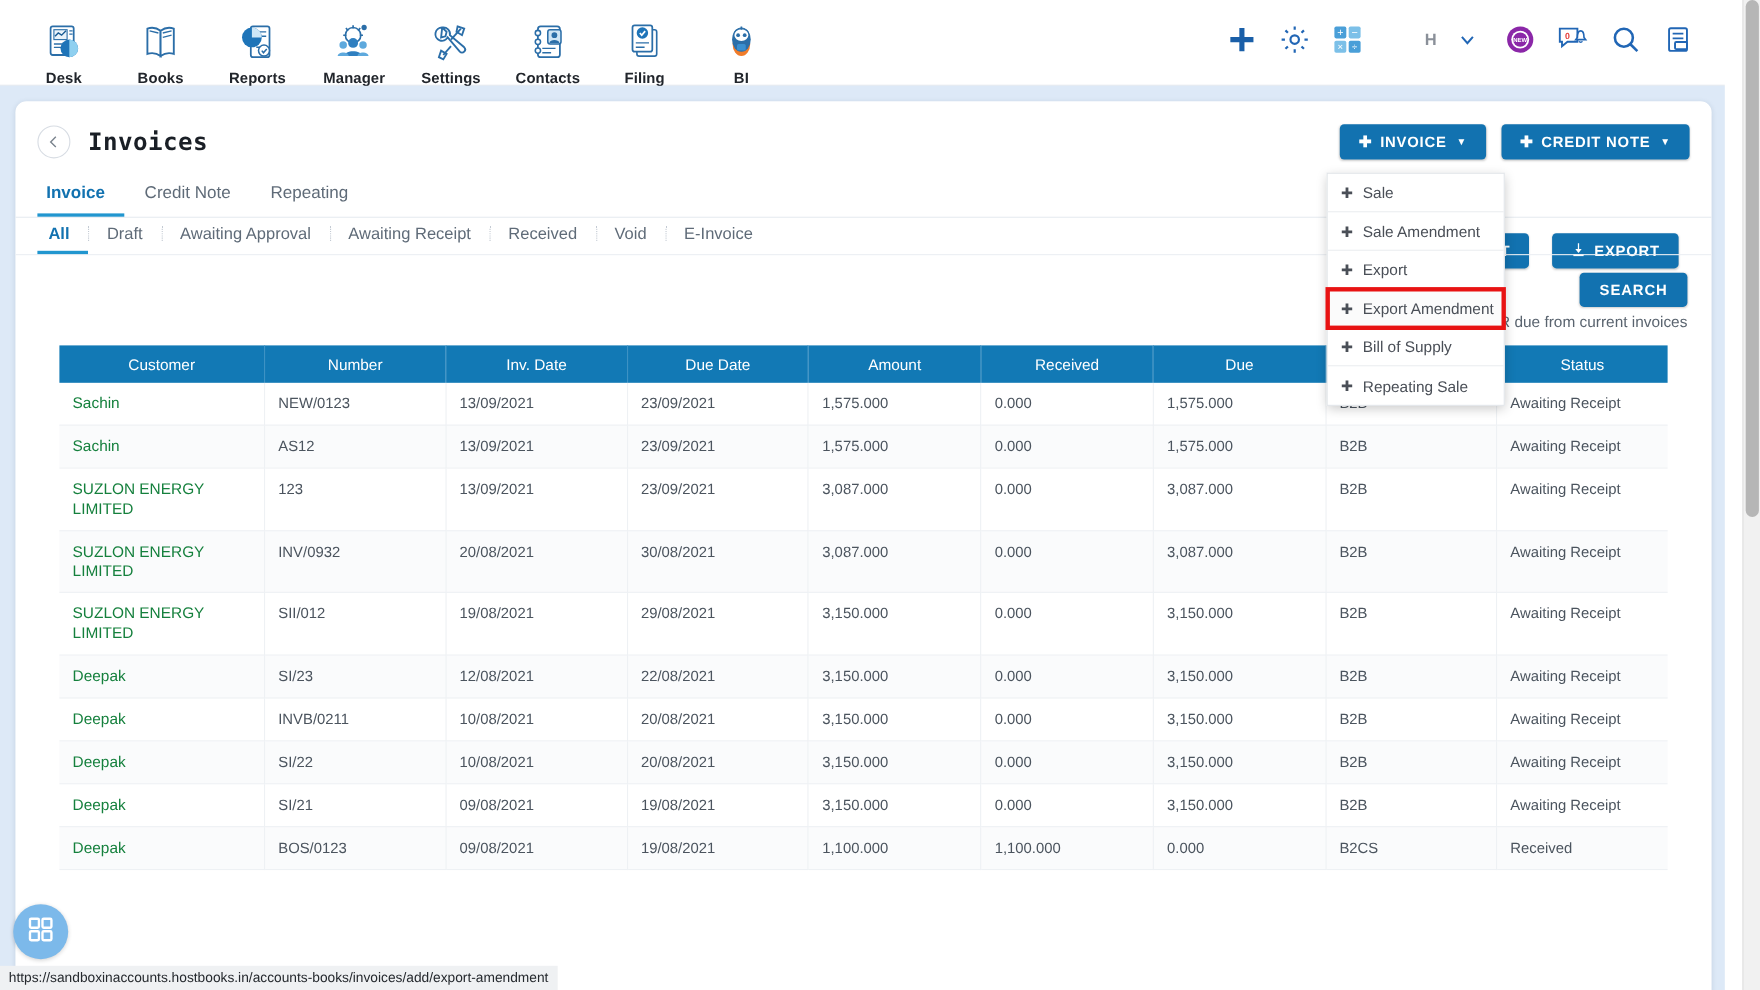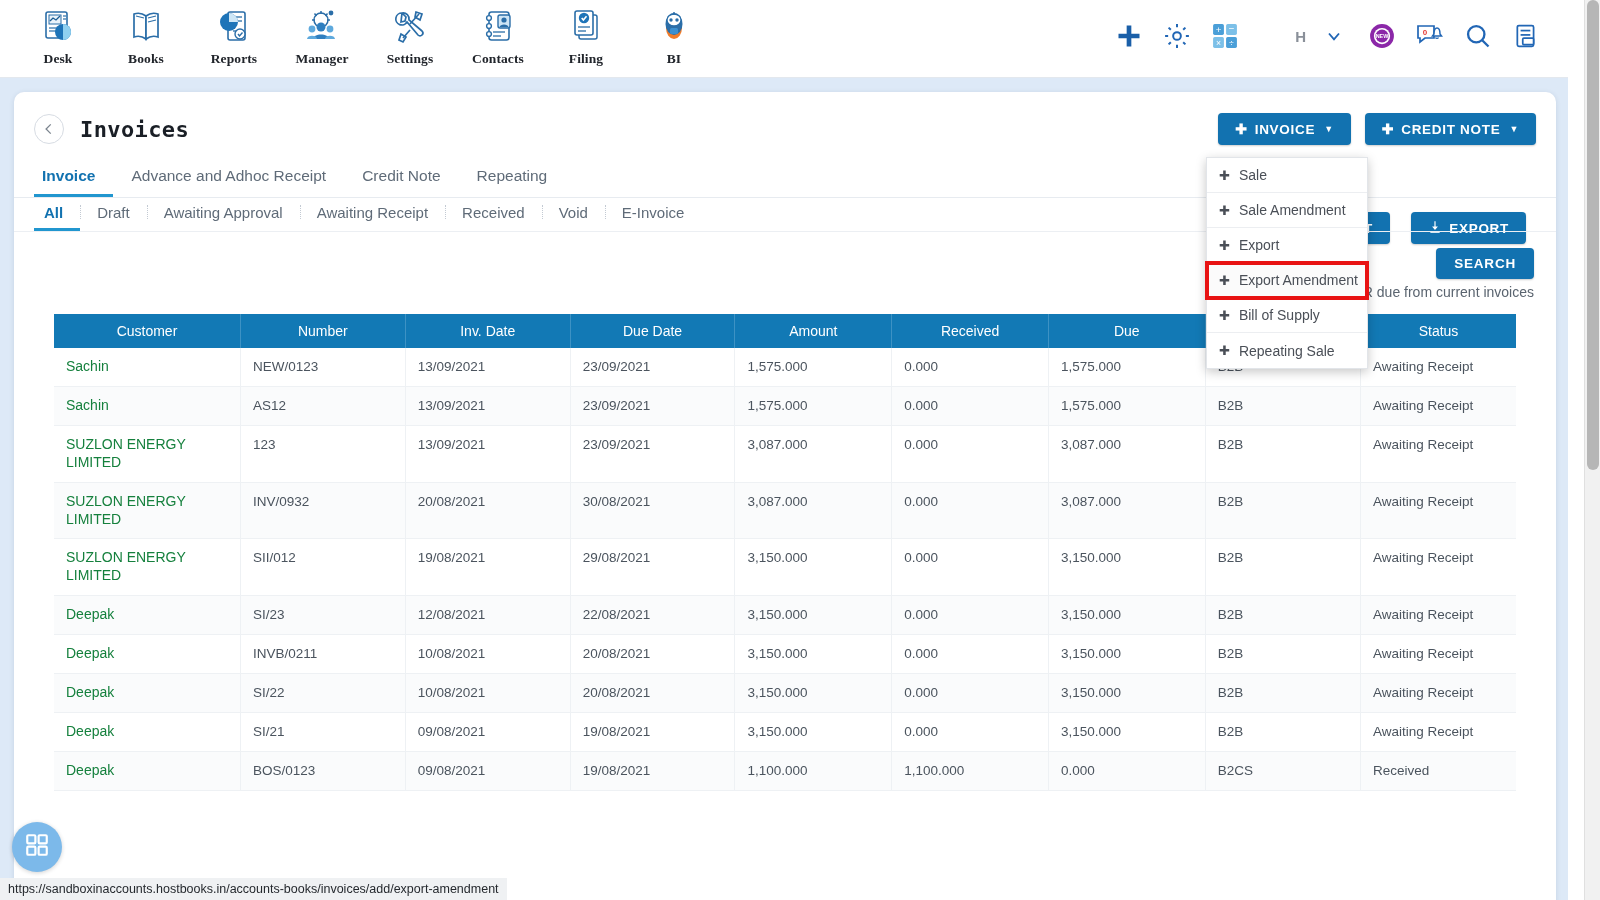--- a/index.html
+++ b/index.html
@@ -11,21 +11,21 @@
   }
   body { position: relative; }
 
   
   .appbar {
     position: absolute; left: 0; top: 0; width: 1568px; height: 78px;
     background: #ffffff;
     border-bottom: 1px solid #e3e8ee;
     display: flex; align-items: flex-start;
   }
-  .appnav { display: flex; align-items: flex-start; padding-left: 14px; padding-top: 4px; font-family: Liberation Serif, serif; }
+  .appnav { display: flex; align-items: flex-start; padding-left: 14px; padding-top: 16px; }
   .appnav-item {
     width: 88px; display: flex; flex-direction: column; align-items: center;
     cursor: pointer; text-decoration: none;
   }
   .appnav-icon { height: 46px; display: flex; align-items: center; justify-content: center; }
   .appnav-label {
     font-size: 13.5px; color: #21252b; font-weight: 700; letter-spacing: .1px;
     margin-top: 1px; white-space: nowrap;
   }
   .appnav-item.wide { width: 120px; }
@@ -424,21 +424,20 @@
         <button class="btn">
           <span class="plus">✚</span>
           <span>CREDIT NOTE</span>
           <span class="caret">▼</span>
         </button>
       </div>
     </div>
 
     <div class="tabs">
       <div class="tab active">Invoice</div>
-      <div class="tab">Advance and Adhoc Receipt</div>
       <div class="tab">Credit Note</div>
       <div class="tab">Repeating</div>
     </div>
 
     <button class="btn" style="position:absolute; right:166px; top:120px;">
       <span>ORT</span>
     </button>
     <button class="btn" style="position:absolute; right:30px; top:120px;">
       <span>
         <svg width="14" height="14" viewBox="0 0 24 24" fill="#fff">

